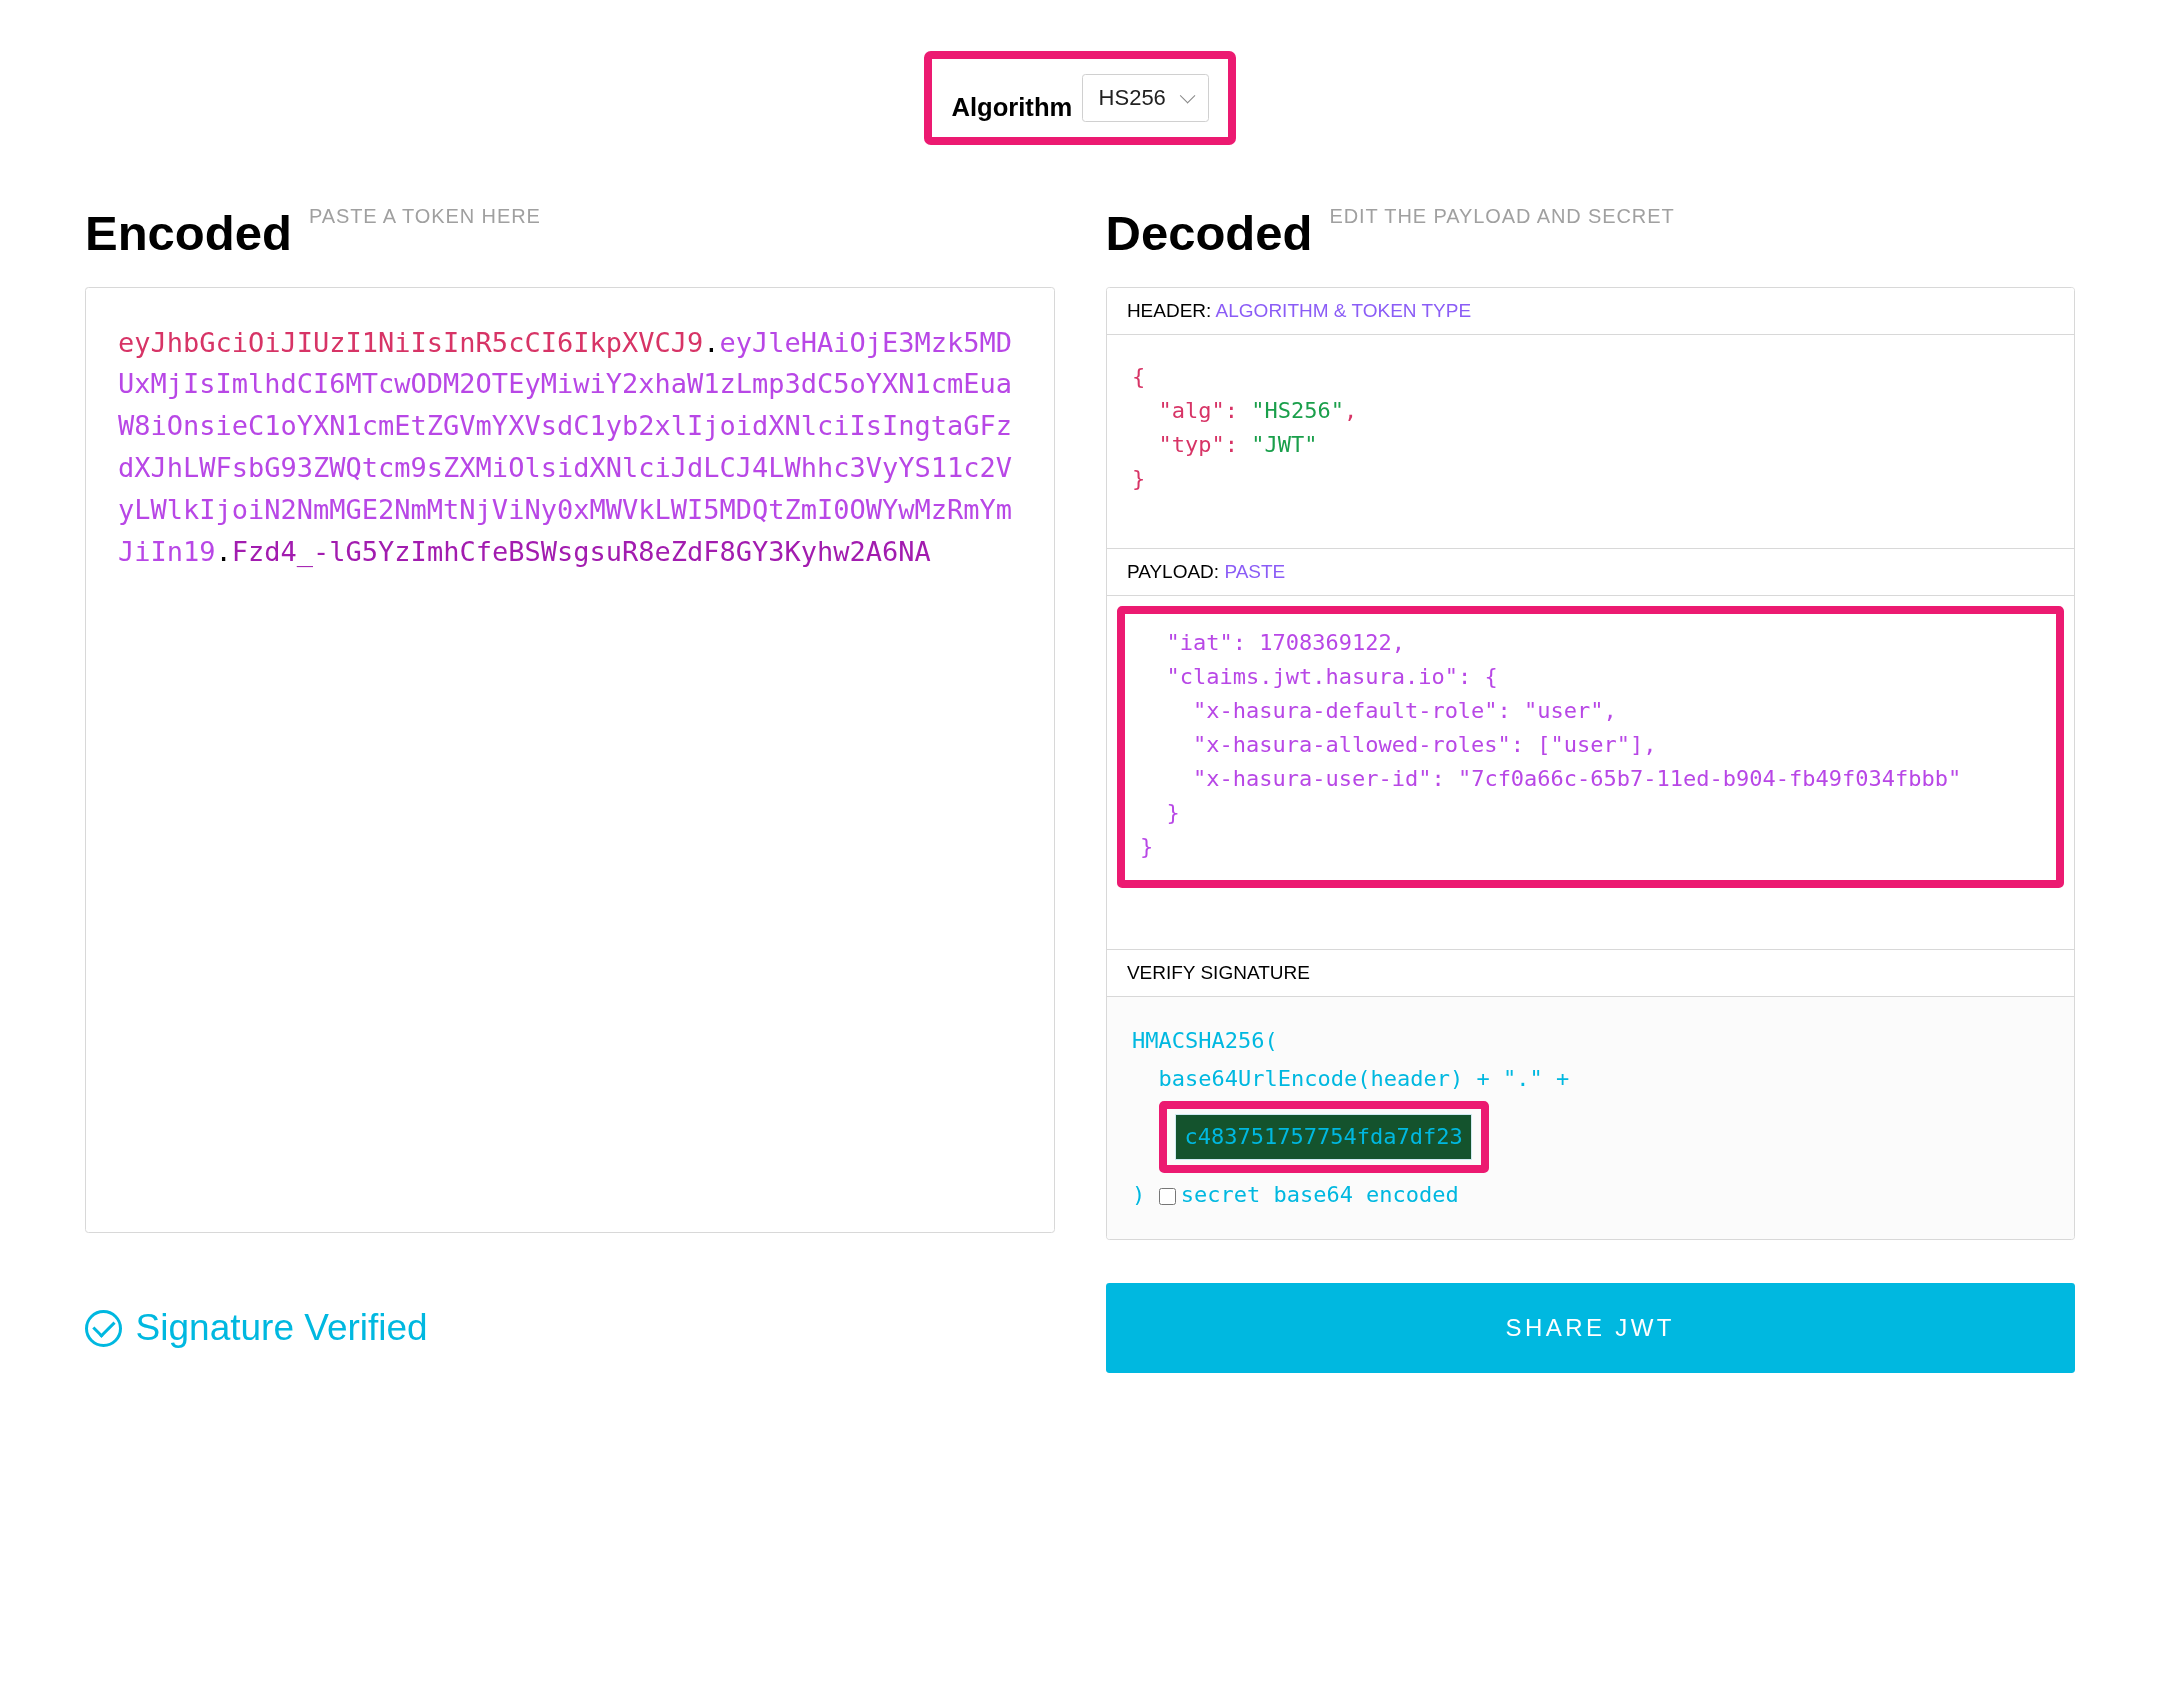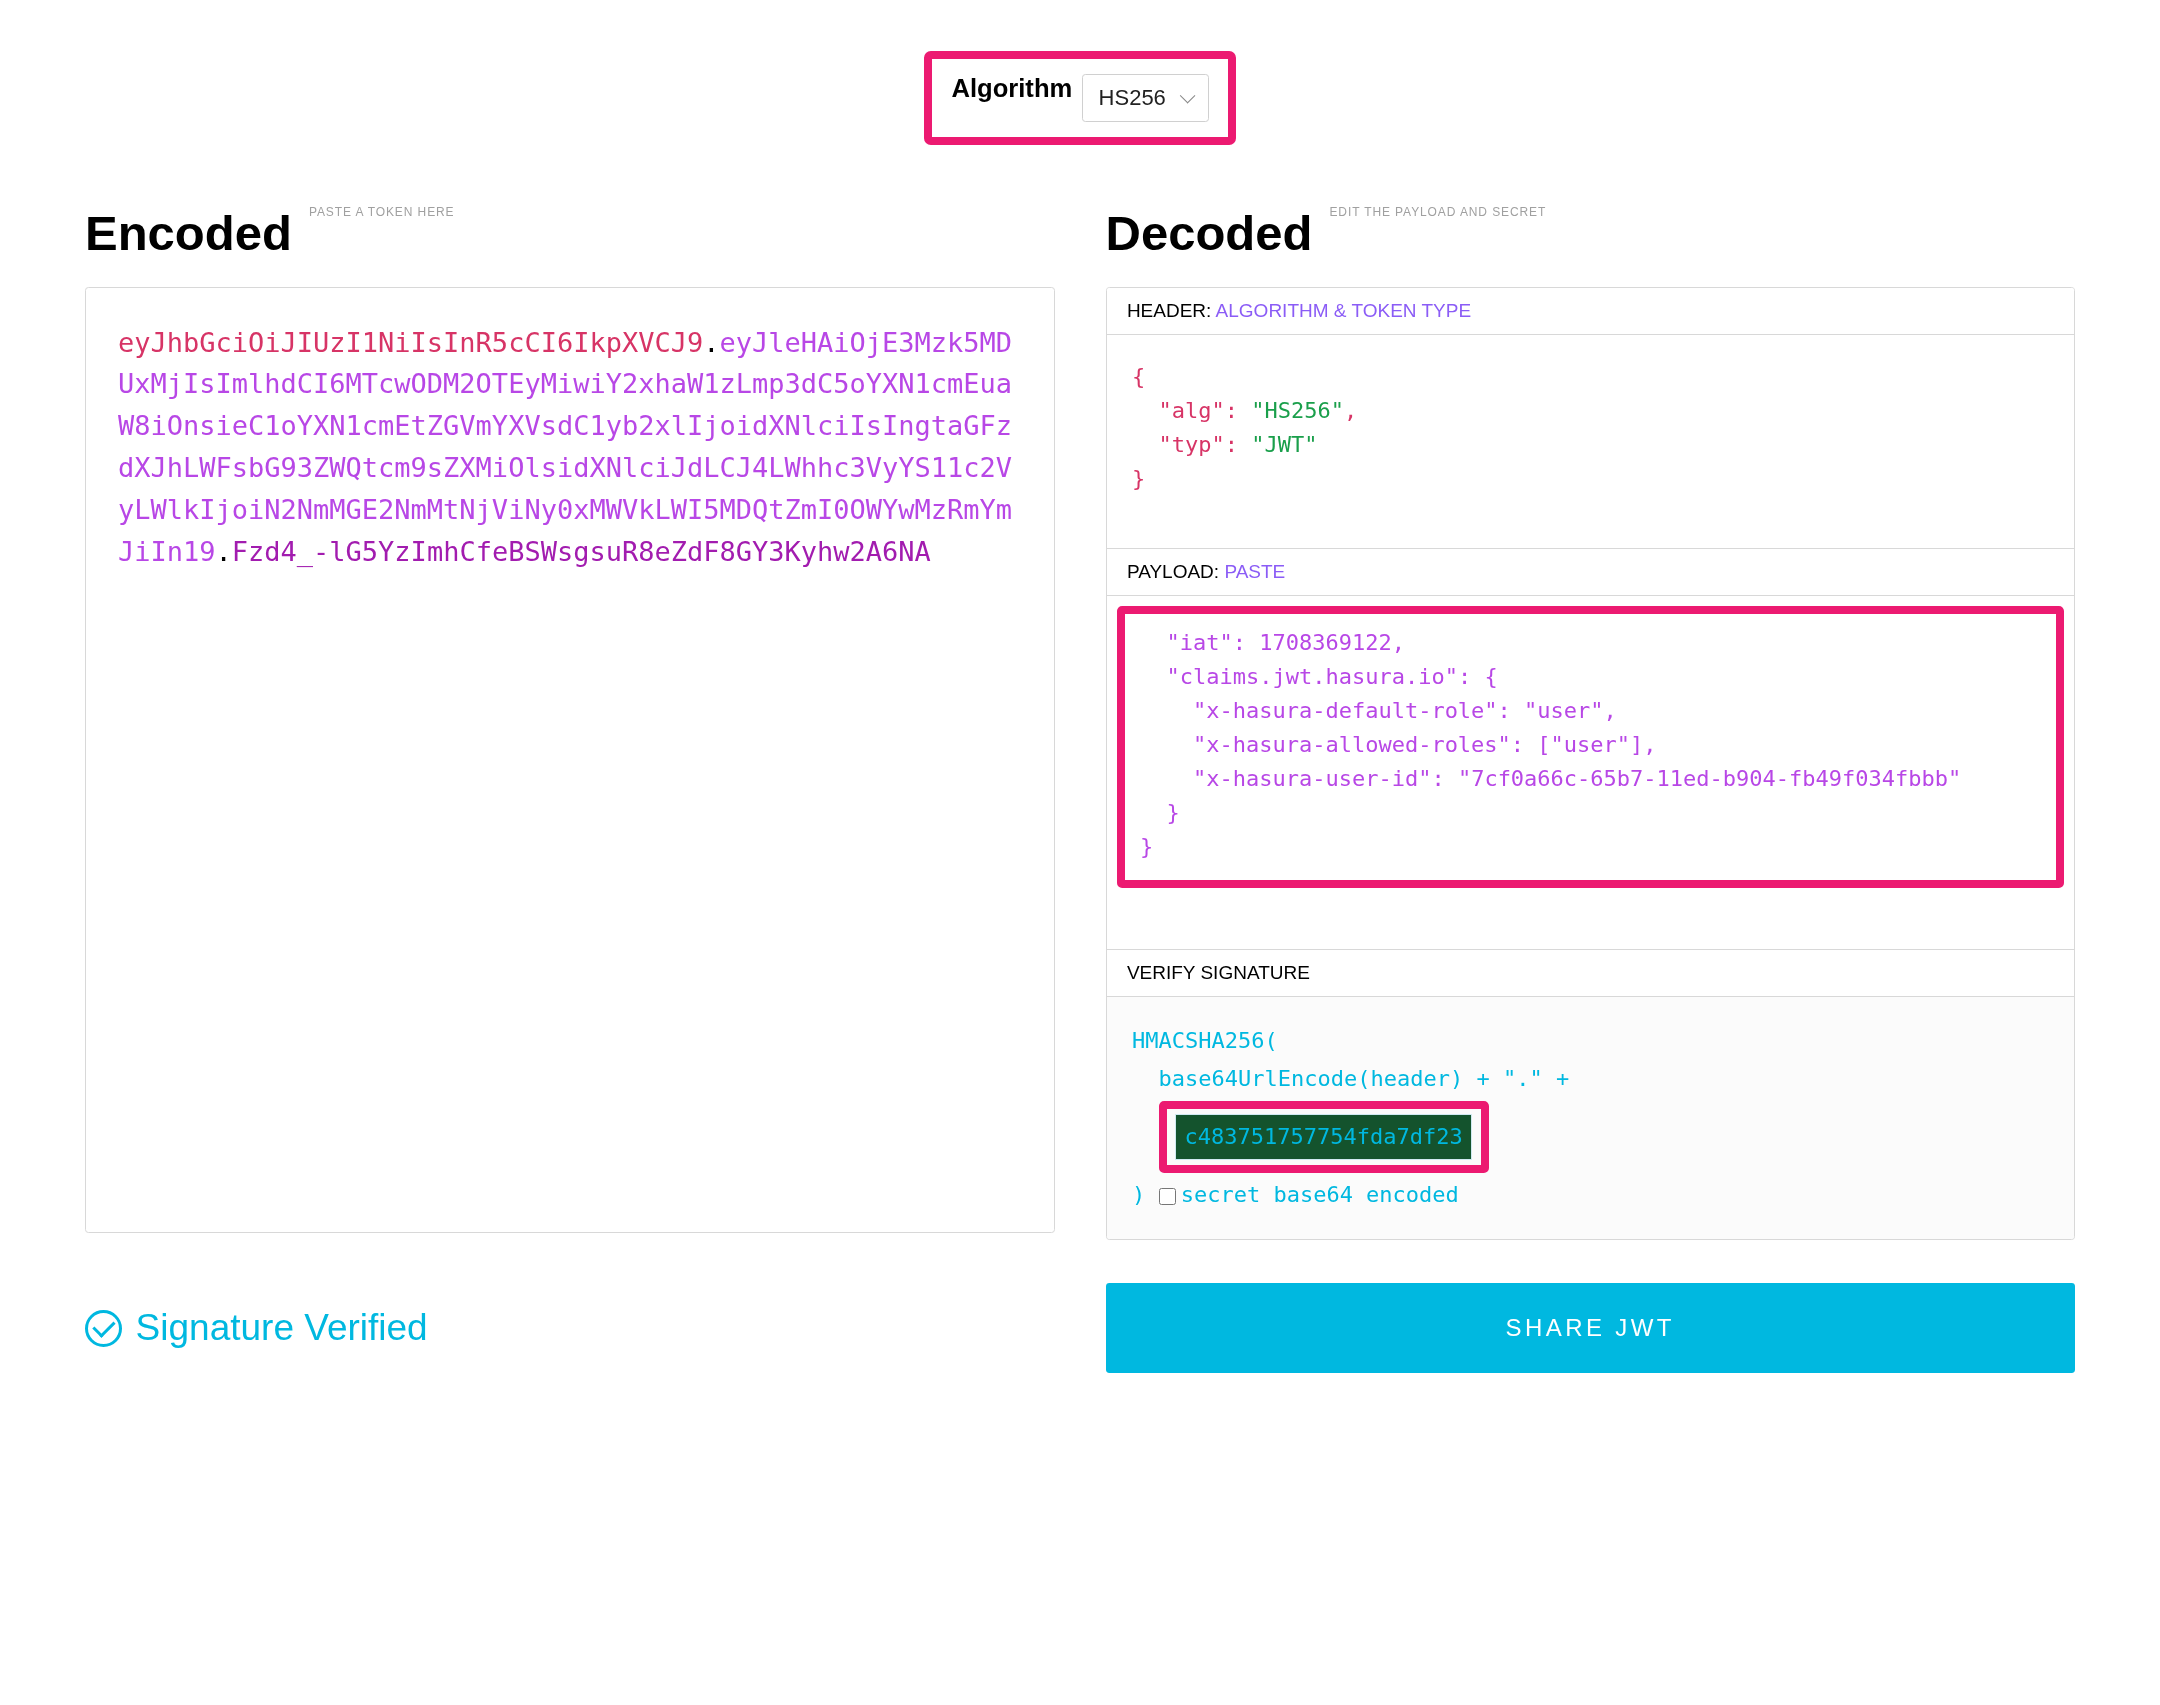--- a/index.html
+++ b/index.html
@@ -9,21 +9,21 @@
     padding: 51px 85px;
     width: 2160px;
   }
   .algorithm-row {
     display: flex;
     justify-content: center;
     margin-bottom: 60px;
   }
   .algorithm-box {
     display: inline-flex;
-    align-items: flex-start;
+    align-items: flex-end;
     gap: 10px;
     padding: 15.3px 19px;
     border: 8.5px solid #ec1a71;
     border-radius: 6.8px;
   }
   .algorithm-label {
     font-weight: 700;
     font-size: 25.6px;
     color: #000;
   }
@@ -67,21 +67,21 @@
     align-items: flex-start;
     gap: 17px;
     margin-bottom: 25.6px;
   }
   .col-title {
     font-size: 49px;
     font-weight: 600;
     color: #000;
   }
   .col-subtitle {
-    font-size: 12px;
+    font-size: 20px;
     letter-spacing: 0.9px;
     color: #a0a0a0;
     font-weight: 500;
   }
 
   .encoded-box {
     border: 0.9px solid #d8d8d8;
     border-radius: 3.4px;
     padding: 34px 32px;
     min-height: 946px;

